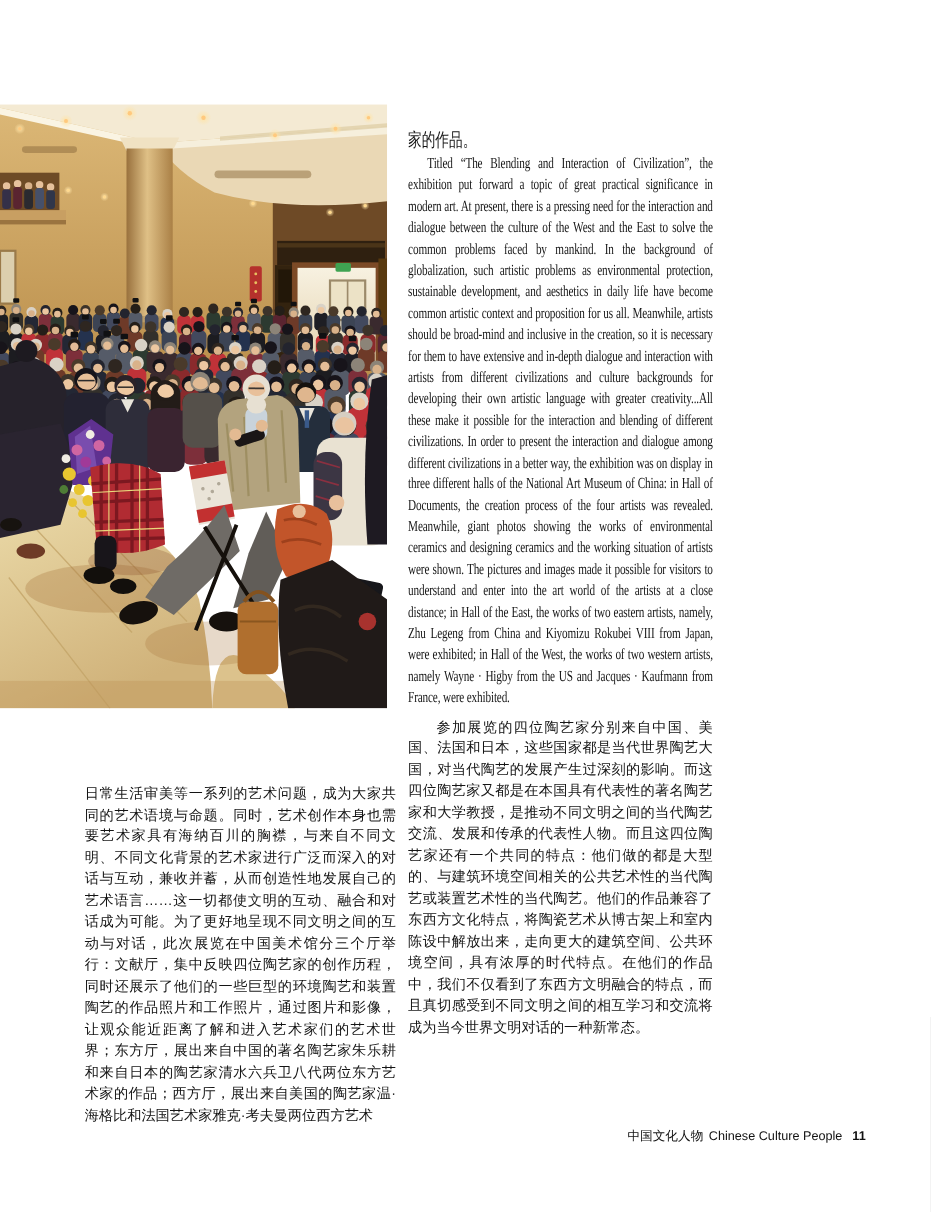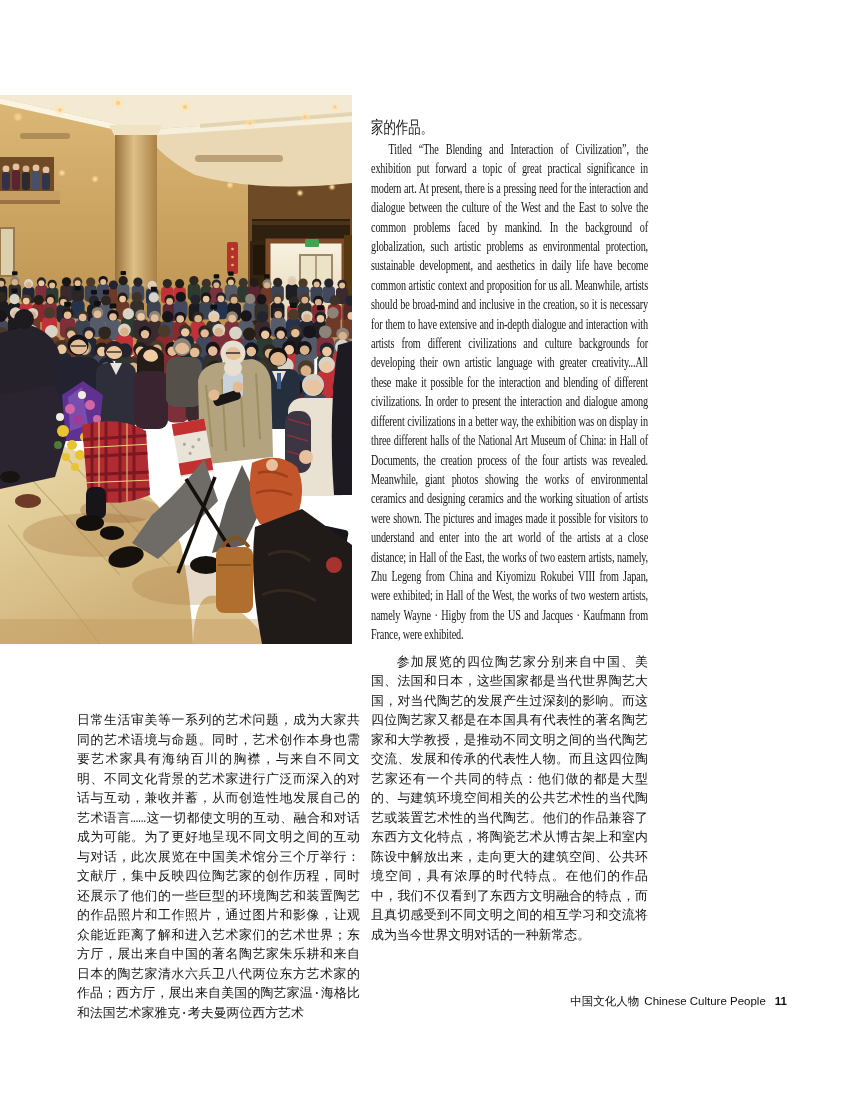--- a/index.html
+++ b/index.html
@@ -16,21 +16,21 @@
   .photo-wrap{
     position:absolute;left:0;top:95px;width:352px;height:549px;
     overflow:hidden;
   }
   .photo-wrap svg{display:block;}
   
   .left-col{
     position:absolute;left:77px;top:711px;width:283px;
     font-size:12.9px;line-height:19.5px;
     text-align:justify;
-    font-family:Liberation Mono, monospace;
+    font-family:Liberation Sans, sans-serif;
     color:#141414;
   }
   .right-col{
     position:absolute;left:371px;top:117px;width:277px;
   }
   .en-scale{
     width:380px;
     transform:scaleX(0.729);
     transform-origin:0 0;
   }
@@ -45,26 +45,26 @@
     letter-spacing:-0.2px;
     text-align:justify;
     text-indent:24px;
     color:#151515;
   }
   .cn-par{
     margin:7px 0 0 0;
     font-size:12.9px;line-height:19.5px;
     text-align:justify;
     text-indent:2em;
-    font-family:Liberation Sans, sans-serif;
+    font-family:Liberation Serif, serif;
     color:#141414;
   }
   
   .footer{
-    position:absolute;right:59px;top:994px;
+    position:absolute;right:59px;top:1026px;
     font-family:"Liberation Sans","DejaVu Sans",sans-serif;
     font-size:11.5px;line-height:14px;
     color:#111;
     white-space:nowrap;
   }
   .footer .en{margin-left:5px;}
   .footer .pn{margin-left:9px;font-weight:bold;}
 </style>
 </head>
 <body>

